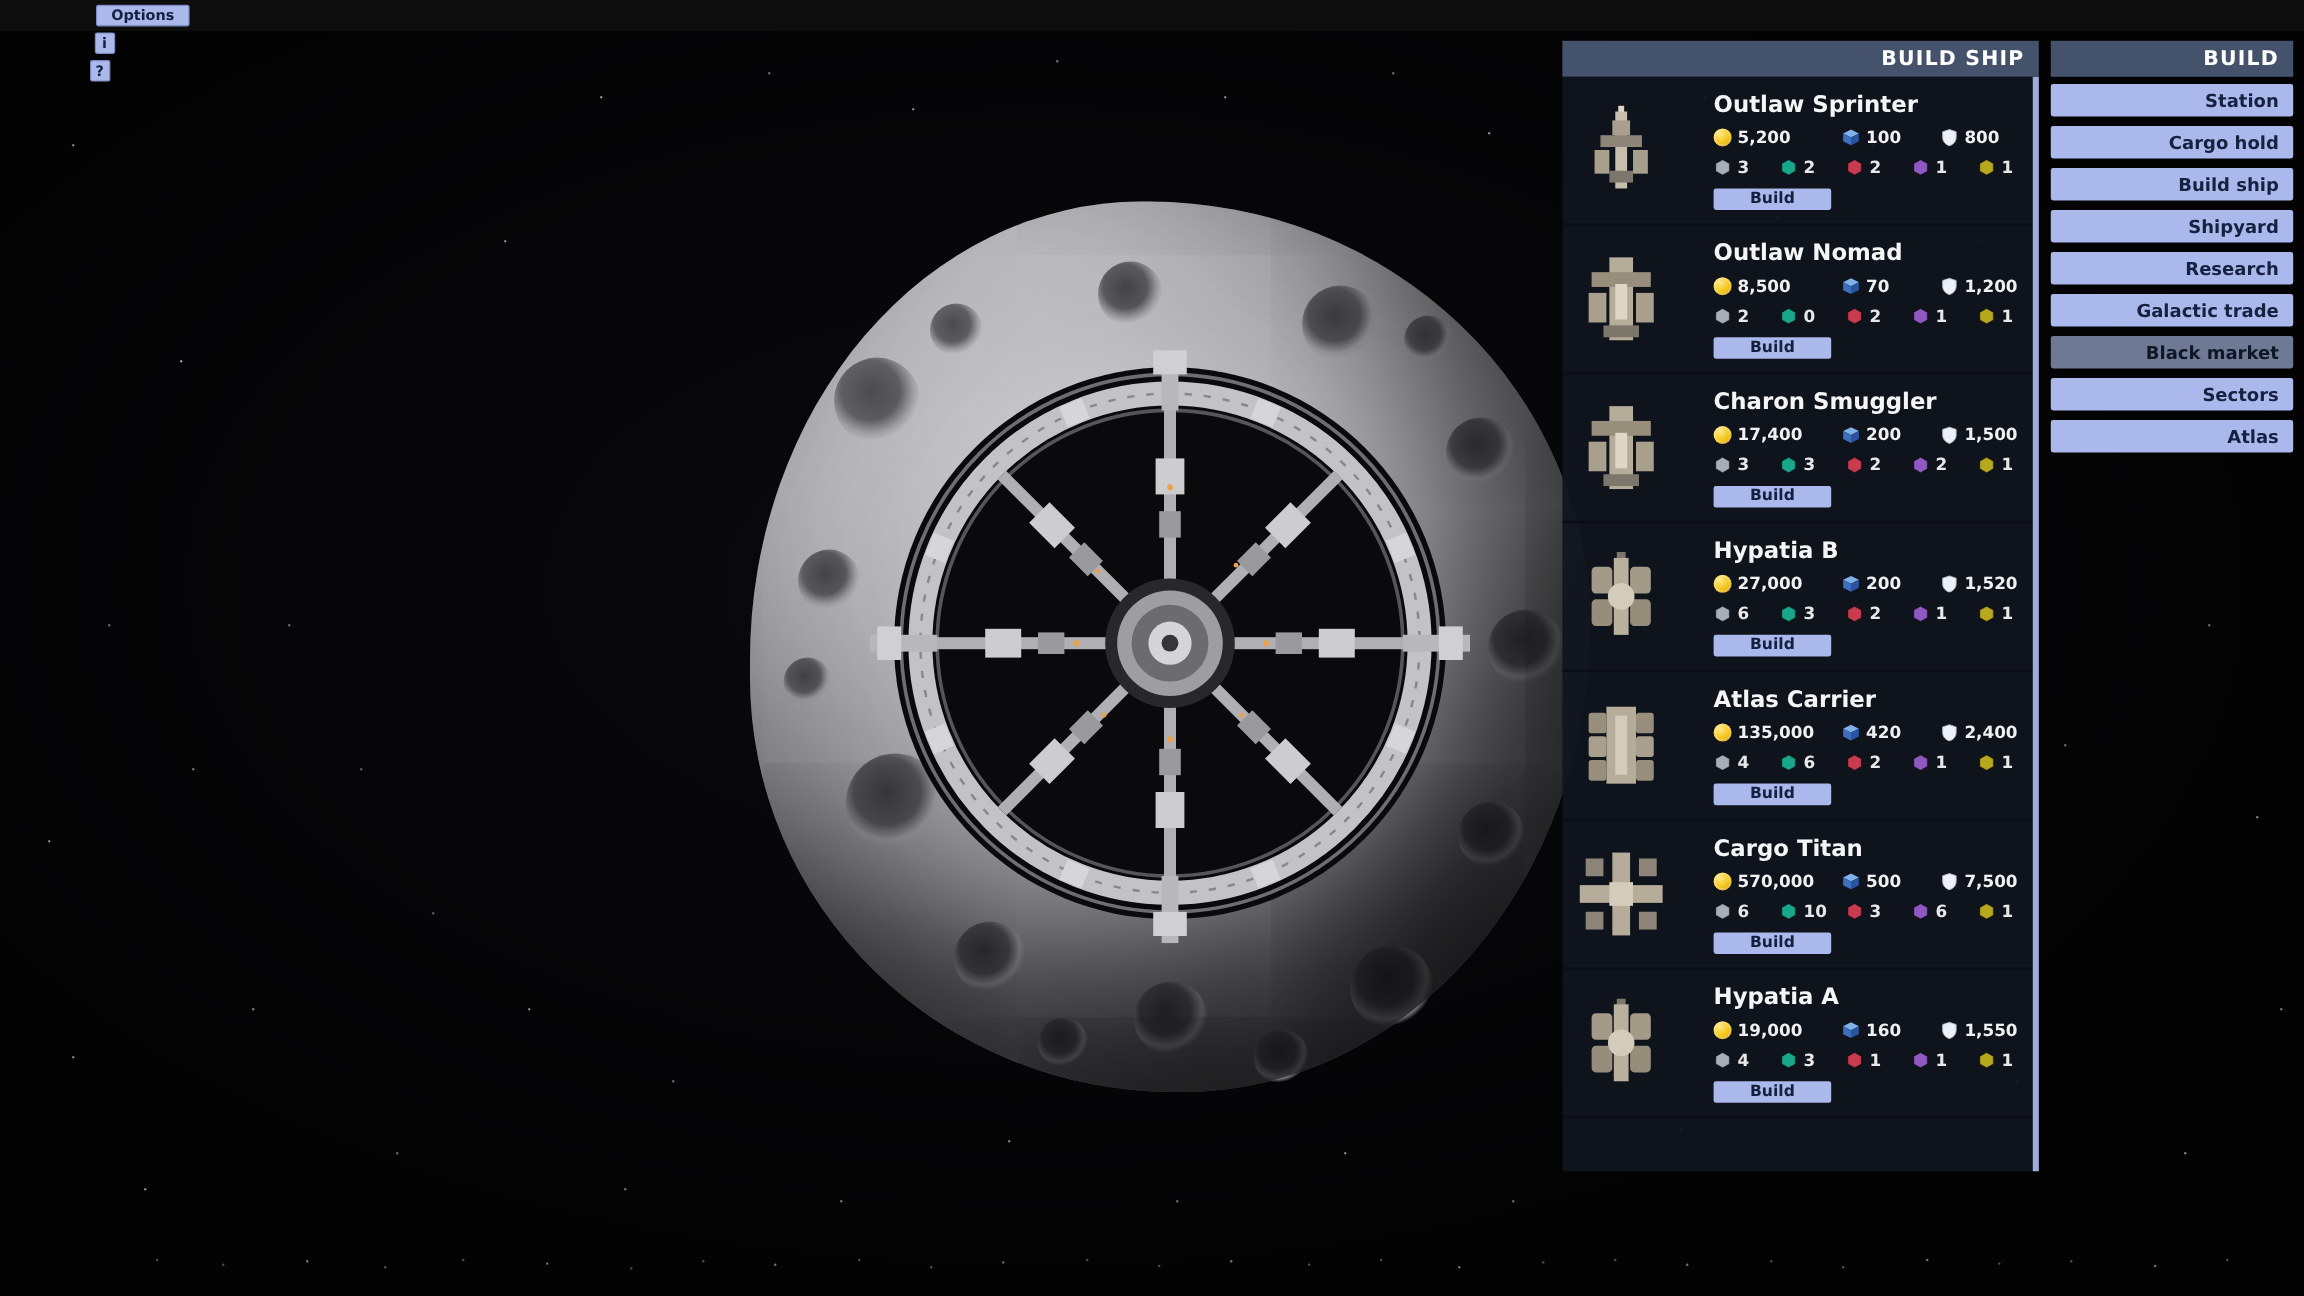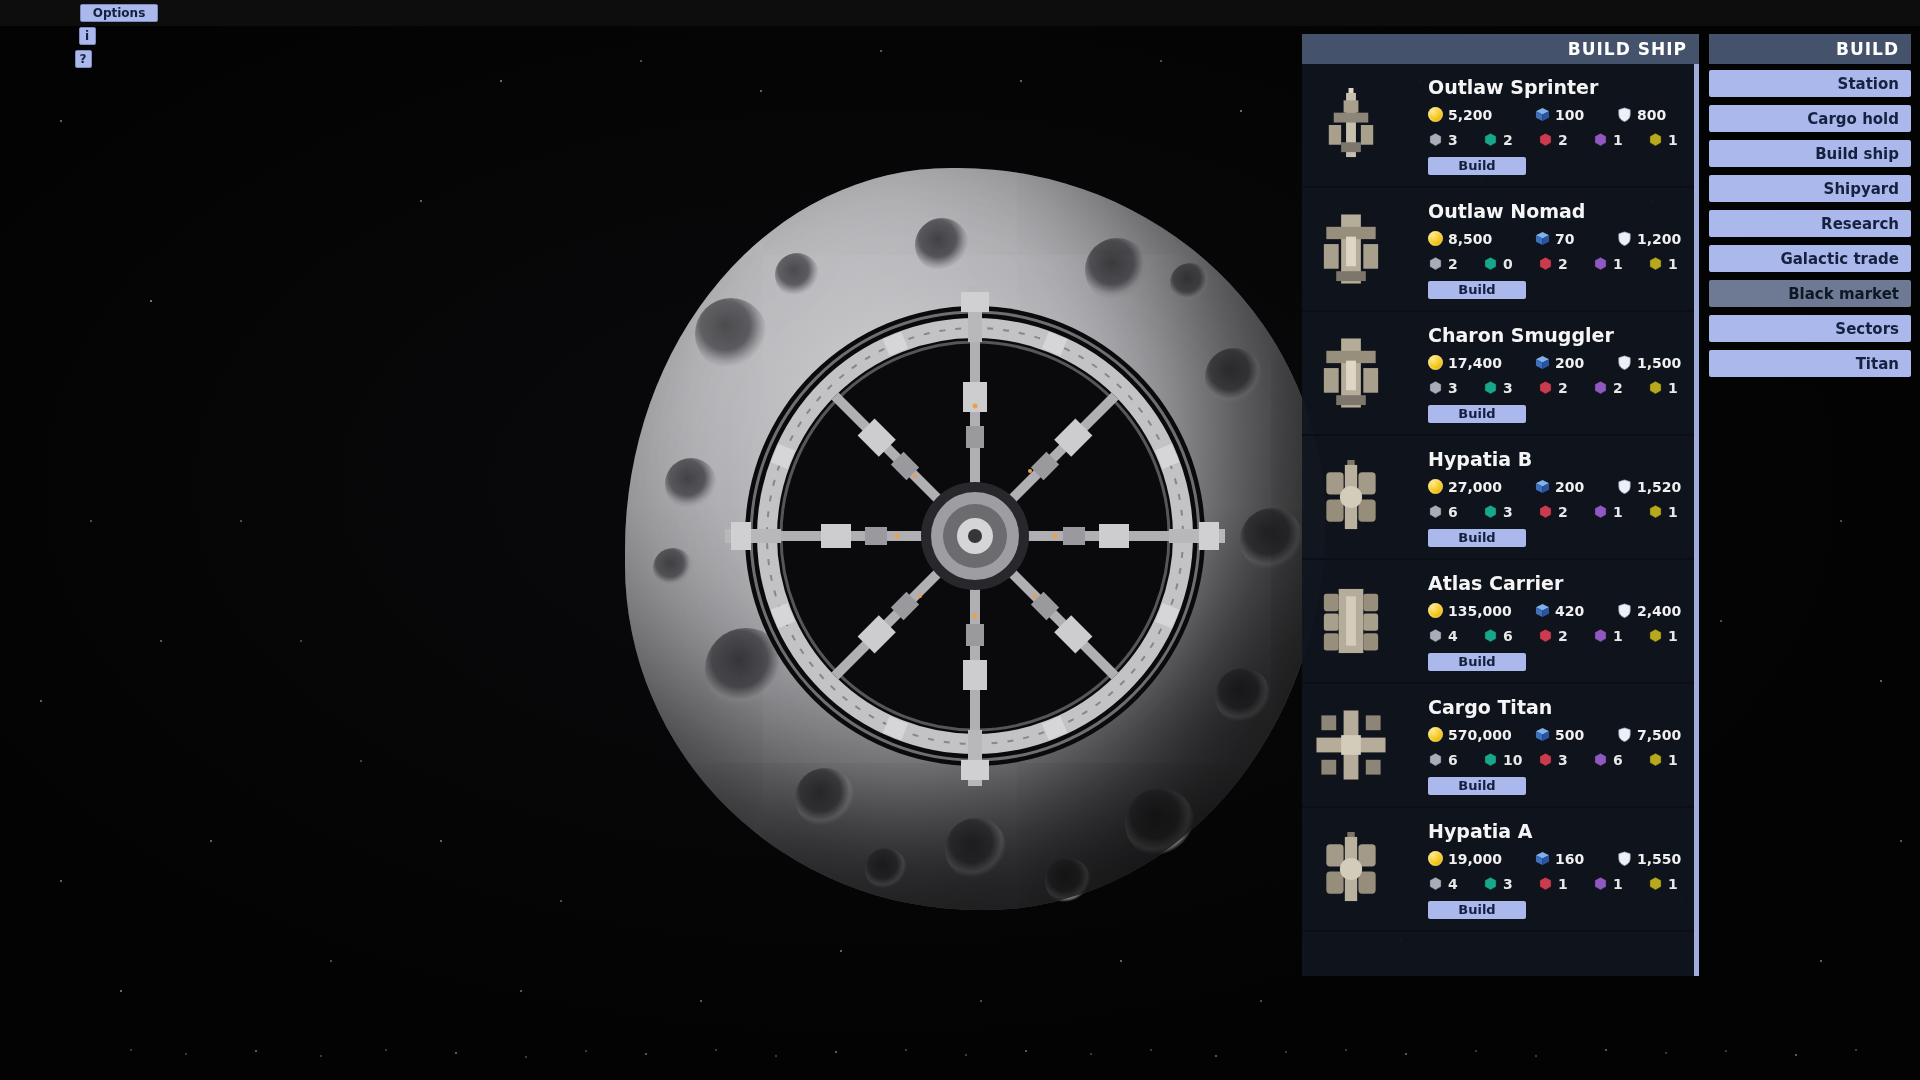--- a/index.html
+++ b/index.html
@@ -752,14 +752,14 @@
 <div class="menu-panel">
   <div class="panel-header">BUILD</div>
   <button class="menu-btn">Station</button>
   <button class="menu-btn">Cargo hold</button>
   <button class="menu-btn">Build ship</button>
   <button class="menu-btn">Shipyard</button>
   <button class="menu-btn">Research</button>
   <button class="menu-btn">Galactic trade</button>
   <button class="menu-btn selected">Black market</button>
   <button class="menu-btn">Sectors</button>
-  <button class="menu-btn">Titan</button>
+  <button class="menu-btn">Atlas</button>
 </div>
 
 </body></html>

